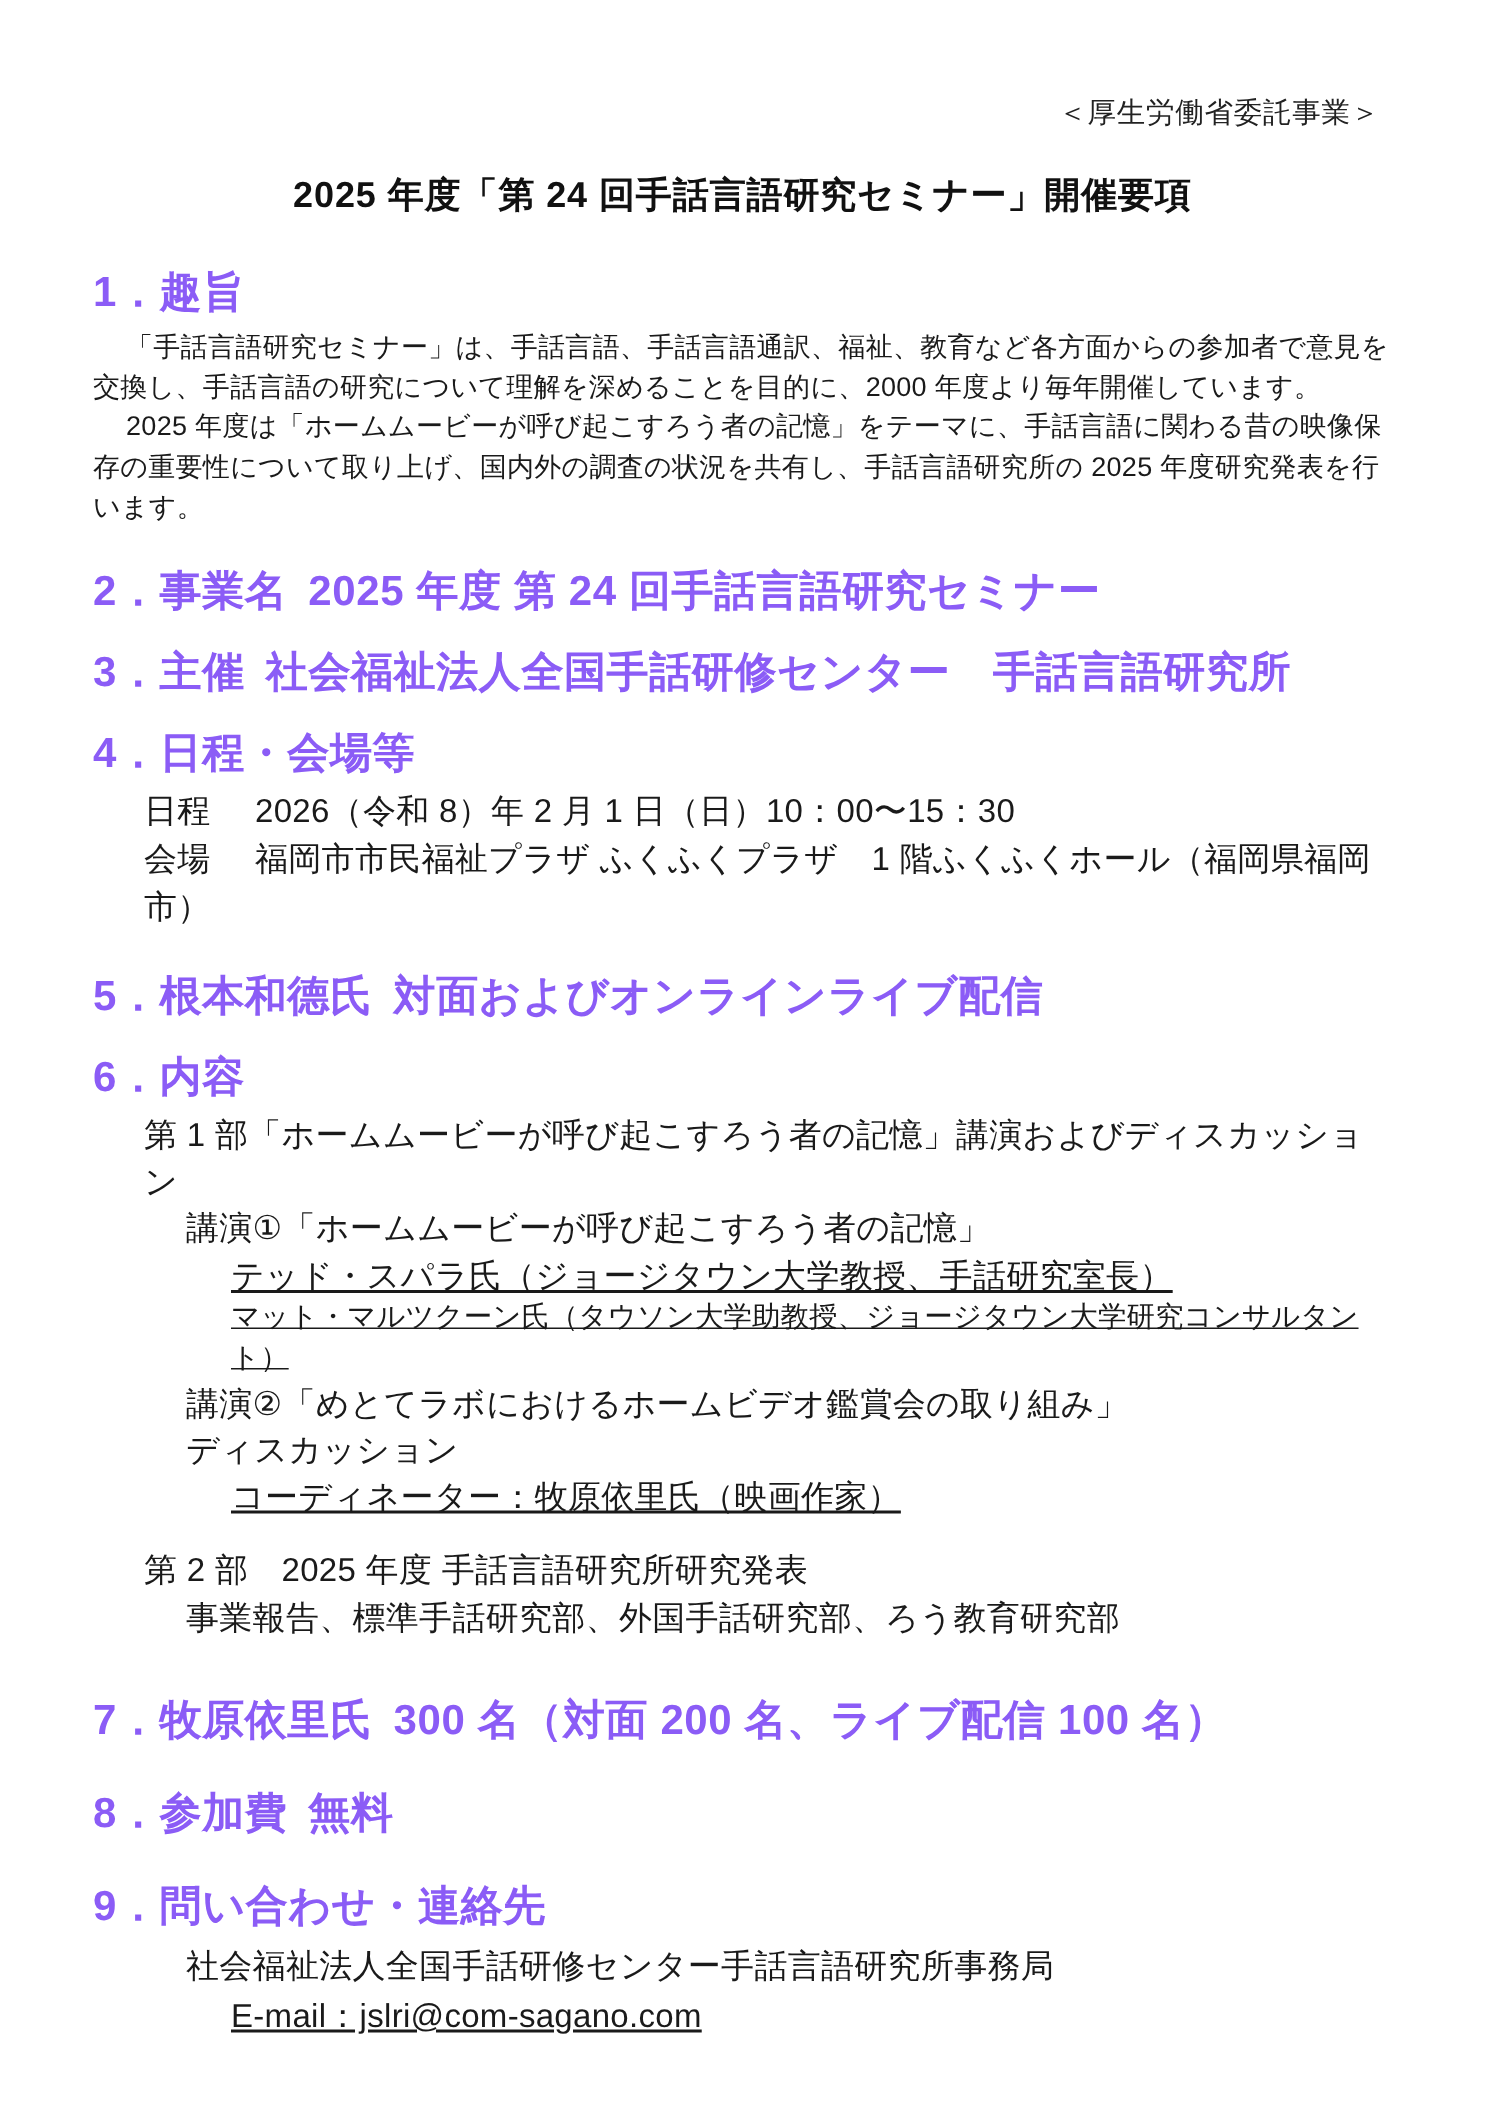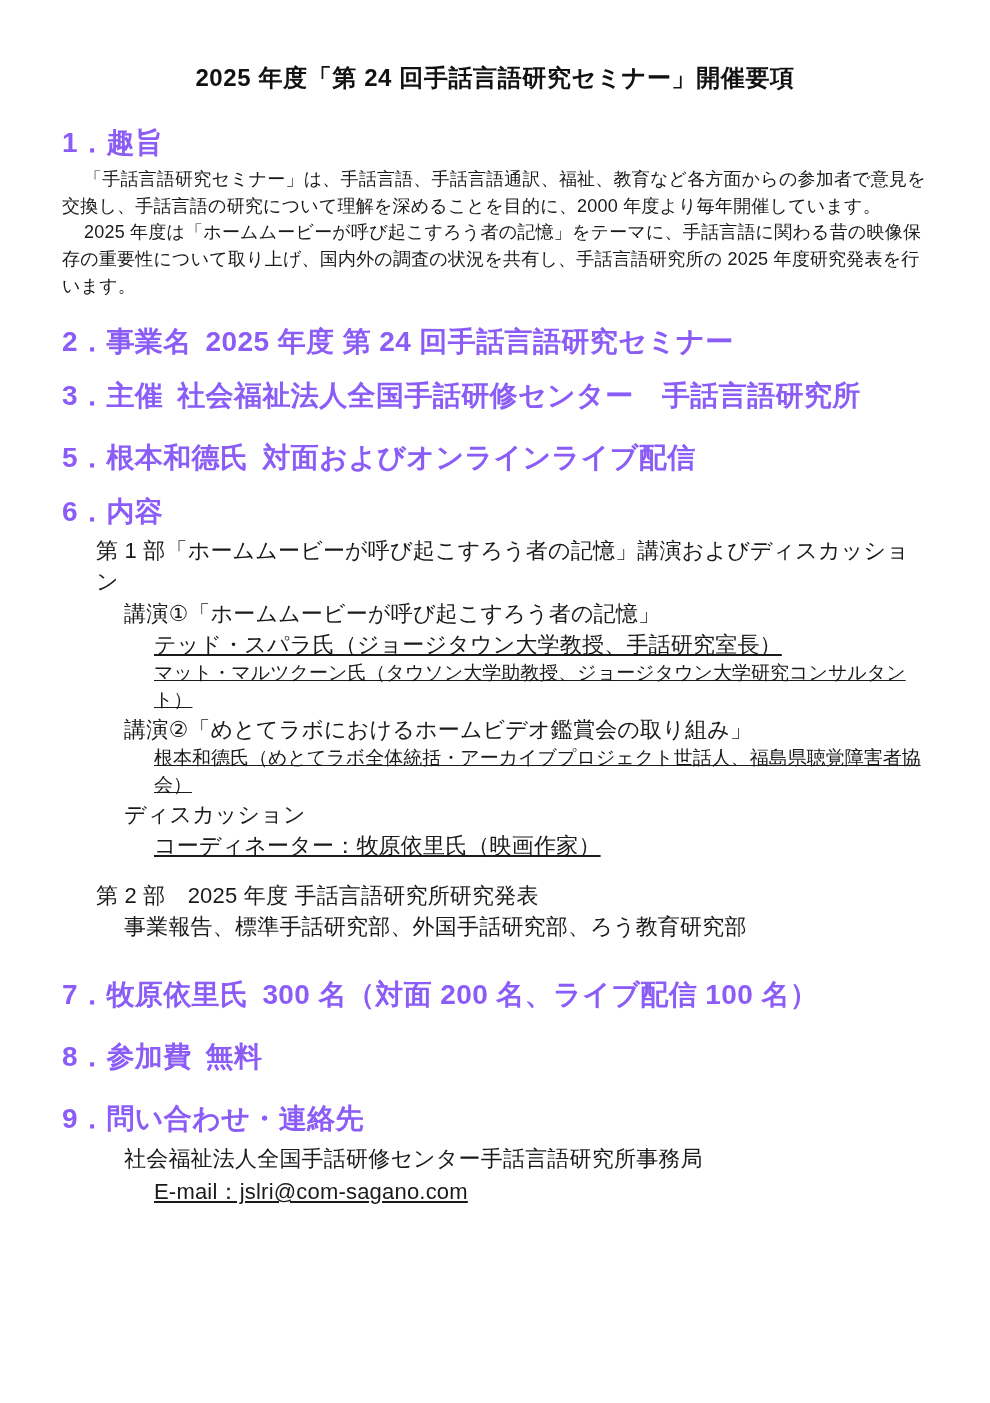--- a/index.html
+++ b/index.html
@@ -86,20 +86,21 @@
   }
   .gap-sm { height: 8px; }
   .gap-md { height: 18px; }
   .contact-block .body-line { line-height: 1.5; }
 </style>
 </head>
 <body>
 
 <div class="page">
 
+  <div class="agency-tag">＜厚生労働省委託事業＞</div>
 
   <div class="doc-title">2025 年度「第 24 回手話言語研究セミナー」開催要項</div>
 
   <div class="section">
     <div class="section-heading">
       <span class="num">1．</span><span>趣旨</span>
     </div>
     <p class="para">「手話言語研究セミナー」は、手話言語、手話言語通訳、福祉、教育など各方面からの参加者で意見を交換し、手話言語の研究について理解を深めることを目的に、2000 年度より毎年開催しています。</p>
     <p class="para">2025 年度は「ホームムービーが呼び起こすろう者の記憶」をテーマに、手話言語に関わる昔の映像保存の重要性について取り上げ、国内外の調査の状況を共有し、手話言語研究所の 2025 年度研究発表を行います。</p>
   </div>
@@ -111,39 +112,49 @@
       <span class="num">2．</span><span>事業名</span><span class="inline-value">2025 年度 第 24 回手話言語研究セミナー</span>
     </div>
   </div>
 
   <div class="section">
     <div class="section-heading">
       <span class="num">3．</span><span>主催</span><span class="inline-value">社会福祉法人全国手話研修センター　手話言語研究所</span>
     </div>
   </div>
 
+  <div class="section">
+    <div class="section-heading">
+      <span class="num">4．</span><span>日程・会場等</span>
+    </div>
+    <div class="label-row indent1">
+      <span class="lbl">日程</span><span>2026（令和 8）年 2 月 1 日（日）10：00〜15：30</span>
+    </div>
+    <div class="label-row indent1">
+      <span class="lbl">会場</span><span>福岡市市民福祉プラザ ふくふくプラザ　1 階ふくふくホール（福岡県福岡市）</span>
+    </div>
+  </div>
 
   <div class="gap-sm"></div>
 
   <div class="section">
     <div class="section-heading">
       <span class="num">5．</span><span>根本和德氏</span><span class="inline-value">対面およびオンラインライブ配信</span>
     </div>
   </div>
 
   <div class="section">
     <div class="section-heading">
       <span class="num">6．</span><span>内容</span>
     </div>
     <div class="body-line indent1">第 1 部「ホームムービーが呼び起こすろう者の記憶」講演およびディスカッション</div>
     <div class="body-line indent2">講演①「ホームムービーが呼び起こすろう者の記憶」</div>
     <div class="body-line indent3">テッド・スパラ氏（ジョージタウン大学教授、手話研究室長）</div>
     <div class="body-line indent3 small-line">マット・マルツクーン氏（タウソン大学助教授、ジョージタウン大学研究コンサルタント）</div>
     <div class="body-line indent2">講演②「めとてラボにおけるホームビデオ鑑賞会の取り組み」</div>
-    <div class="body-line indent3 small-line">根本和德氏（めとてラボ全体統括・アーカイブプロジェクト世話人、福島県聴覚障害者協会）</div>
     <div class="body-line indent2">ディスカッション</div>
     <div class="body-line indent3">コーディネーター：牧原依里氏（映画作家）</div>
     <div class="gap-md"></div>
     <div class="body-line indent1">第 2 部　2025 年度 手話言語研究所研究発表</div>
     <div class="body-line indent2">事業報告、標準手話研究部、外国手話研究部、ろう教育研究部</div>
   </div>
 
   <div class="gap-md"></div>
 
   <div class="section">

